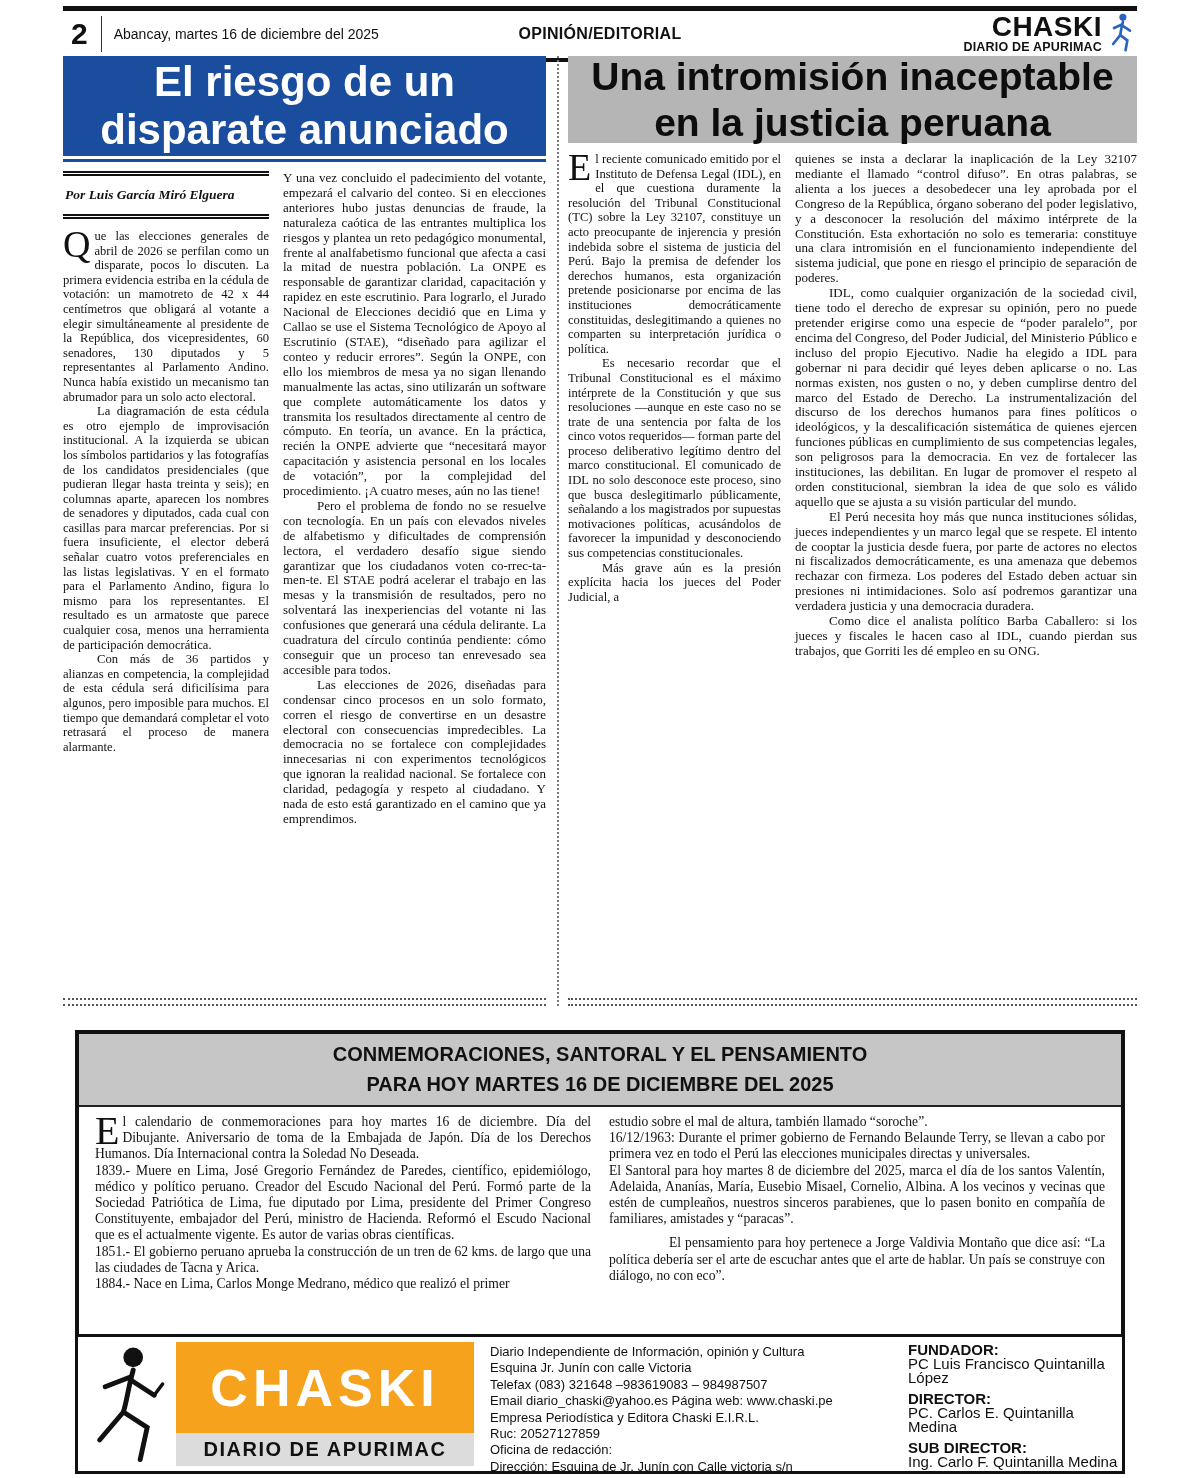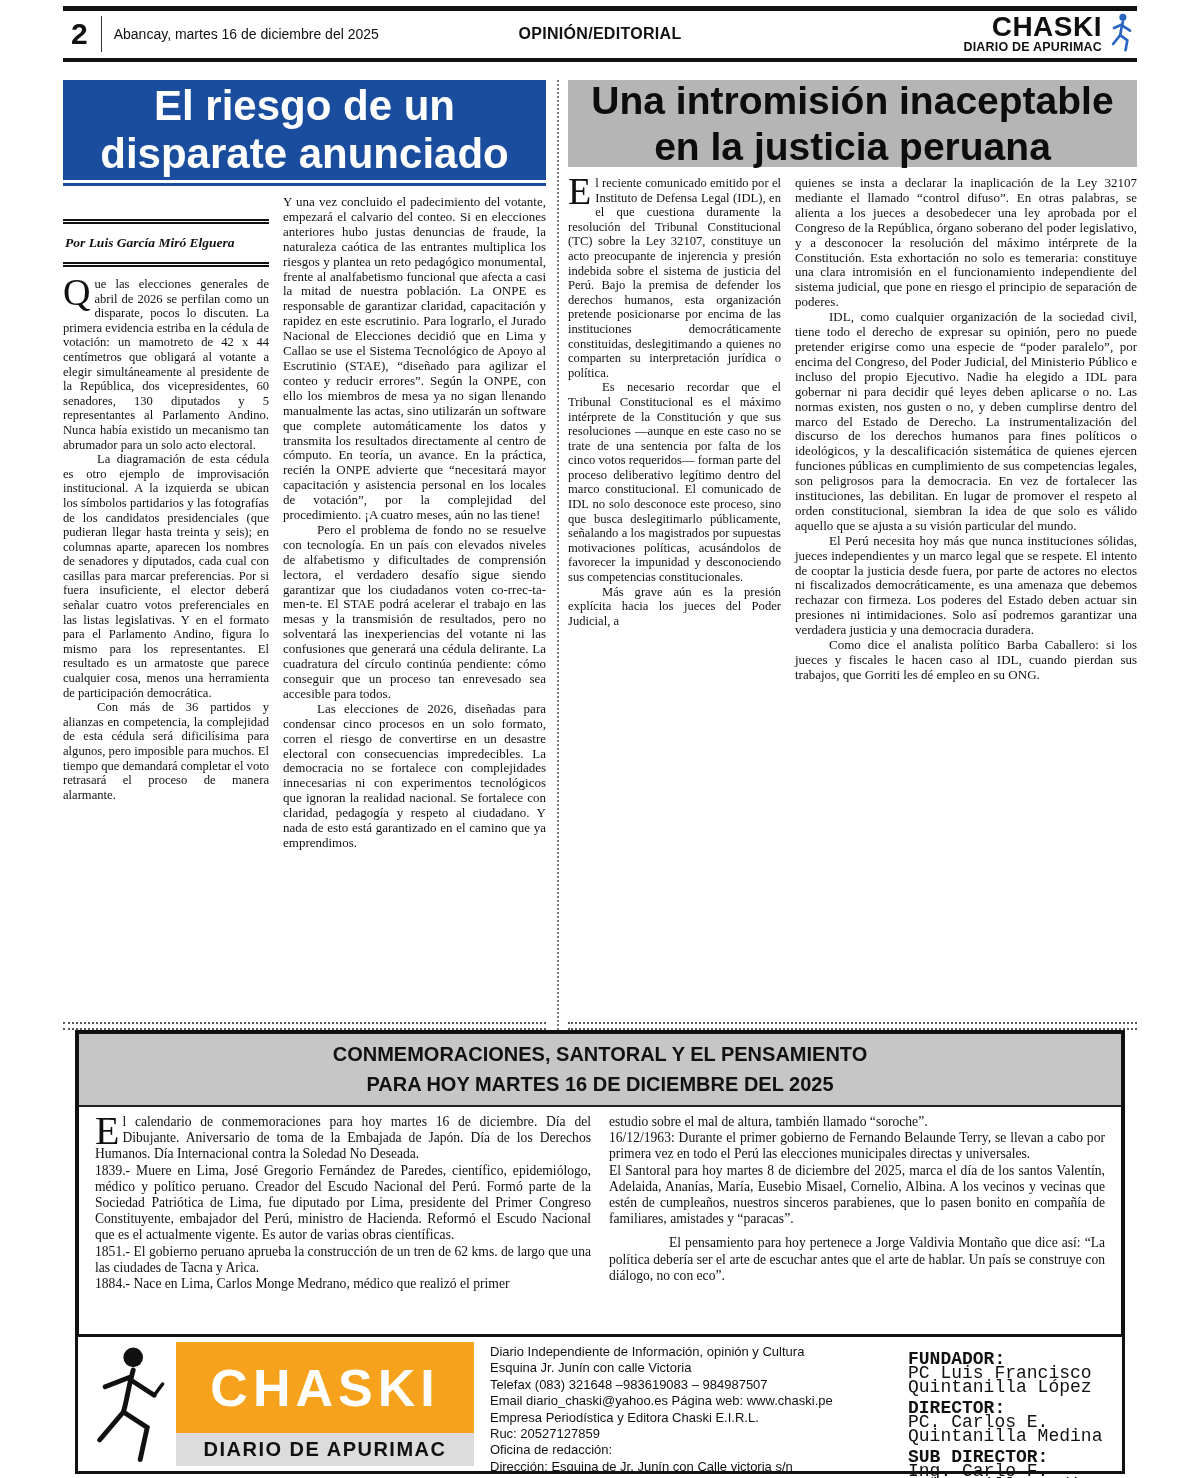--- a/index.html
+++ b/index.html
@@ -15,41 +15,41 @@
   .dateline{font-family:"Liberation Sans",sans-serif;font-size:14px;padding-left:12px;}
   .section{position:absolute;left:0;right:0;text-align:center;
            font-family:"Liberation Sans",sans-serif;font-weight:bold;font-size:16px;letter-spacing:.3px;}
   .masthead{margin-left:auto;display:flex;align-items:center;gap:5px;z-index:2;}
   .masthead-text{text-align:right;font-family:"Liberation Sans",sans-serif;}
   .m1{font-weight:bold;font-size:28px;line-height:26px;letter-spacing:.5px;}
   .m2{font-weight:bold;font-size:12.5px;letter-spacing:.2px;}
   .rule-bottom{height:4px;background:#111;margin-top:1px;}
 
   
-  .articles{position:absolute;left:63px;top:80px;width:1074px;height:950px;display:flex;}
+  .articles{position:absolute;left:63px;top:56px;width:1074px;height:950px;display:flex;}
   .art{position:relative;}
   .art-left{width:483px;}
   .art-divider{width:0;border-left:2px dotted #777;margin-left:11px;}
   .art-right{flex:1;margin-left:9px;}
 
   .title-blue{height:100px;background:#1b4d9f;color:#fff;display:flex;flex-direction:column;
               justify-content:center;text-align:center;font-family:"Liberation Sans",sans-serif;
               font-weight:bold;font-size:42px;line-height:48px;}
   .blue-underline{height:3px;background:#1b4d9f;margin-top:3px;}
   .title-gray{height:87px;background:#b5b5b6;color:#0d0d0d;display:flex;flex-direction:column;
               justify-content:center;text-align:center;font-family:"Liberation Sans",sans-serif;
               font-weight:bold;font-size:39px;line-height:46px;}
 
   .art-body{display:flex;margin-top:9px;height:796px;overflow:hidden;}
   .colA{width:206px;}
   .art-right .colA{width:213px;}
   .colB{flex:1;margin-left:14px;}
 
   .byline{border-top:5px double #111;border-bottom:5px double #111;
-          padding:11px 2px;font-style:italic;font-weight:bold;font-size:13.5px;margin-bottom:10px;margin-top:24px;}
+          padding:11px 2px;font-style:italic;font-weight:bold;font-size:13.5px;margin-bottom:10px;}
 
   .art p{margin:0;text-align:justify;}
   .colA p{font-size:12.6px;line-height:14.6px;}
   .colB p{font-size:13px;line-height:14.9px;}
   .ind{text-indent:34px;}
   .dropcap{float:left;font-size:38px;line-height:29px;padding:1px 4px 0 0;}
 
   .dotted-rule{position:absolute;left:0;right:0;bottom:0;height:4px;
                border-top:2px dotted #555;border-bottom:2px dotted #555;}
 
@@ -71,22 +71,22 @@
   .logo-area{width:388px;display:flex;align-items:stretch;padding:5px 4px 5px 8px;gap:4px;}
   .runner{width:86px;flex:none;}
   .logo-stack{flex:1;display:flex;flex-direction:column;}
   .logo-orange{flex:1;background:#f7a21c;color:#fff;display:flex;align-items:center;justify-content:center;
                font-family:"Liberation Sans",sans-serif;font-weight:bold;font-size:52px;letter-spacing:5px;}
   .logo-graybar{height:33px;background:#dcdcdc;display:flex;align-items:center;justify-content:center;
                 font-family:"Liberation Sans",sans-serif;font-weight:bold;font-size:20px;letter-spacing:1.5px;}
   .info-col{width:402px;padding:7px 8px 0 12px;font-family:"Liberation Sans",sans-serif;
             font-size:13px;line-height:16.4px;}
   .info-col div{white-space:nowrap;}
-  .staff-col{flex:1;padding:15px 4px 0 8px;font-family:Liberation Mono, monospace;
-             font-size:18px;line-height:14px;}
+  .staff-col{flex:1;padding:6px 4px 0 8px;font-family:Liberation Sans, sans-serif;
+             font-size:15px;line-height:14px;}
   .staff-group{margin-bottom:7px;}
   .staff-label{font-weight:bold;}
 </style>
 </head>
 <body>
 
 <div class="page">
 
   <div class="topbar">
     <div class="rule-top"></div>

